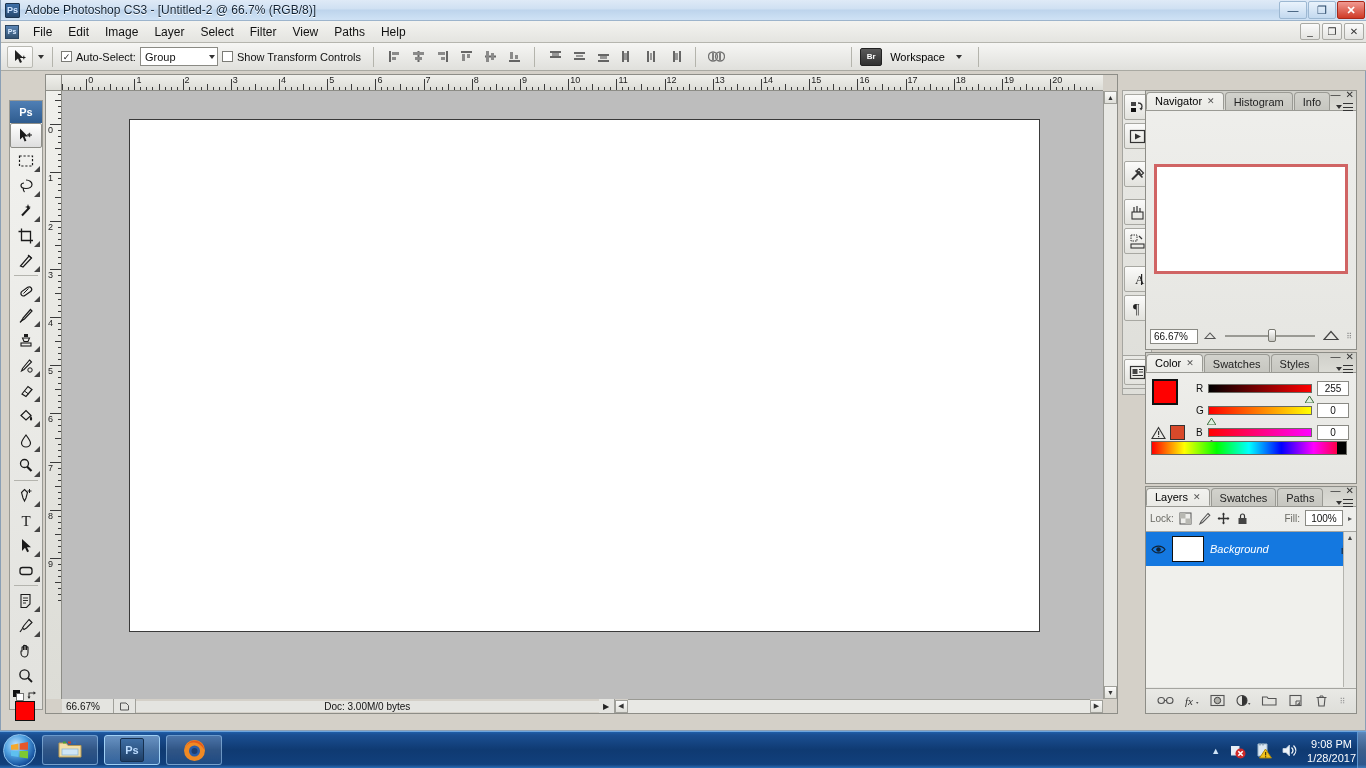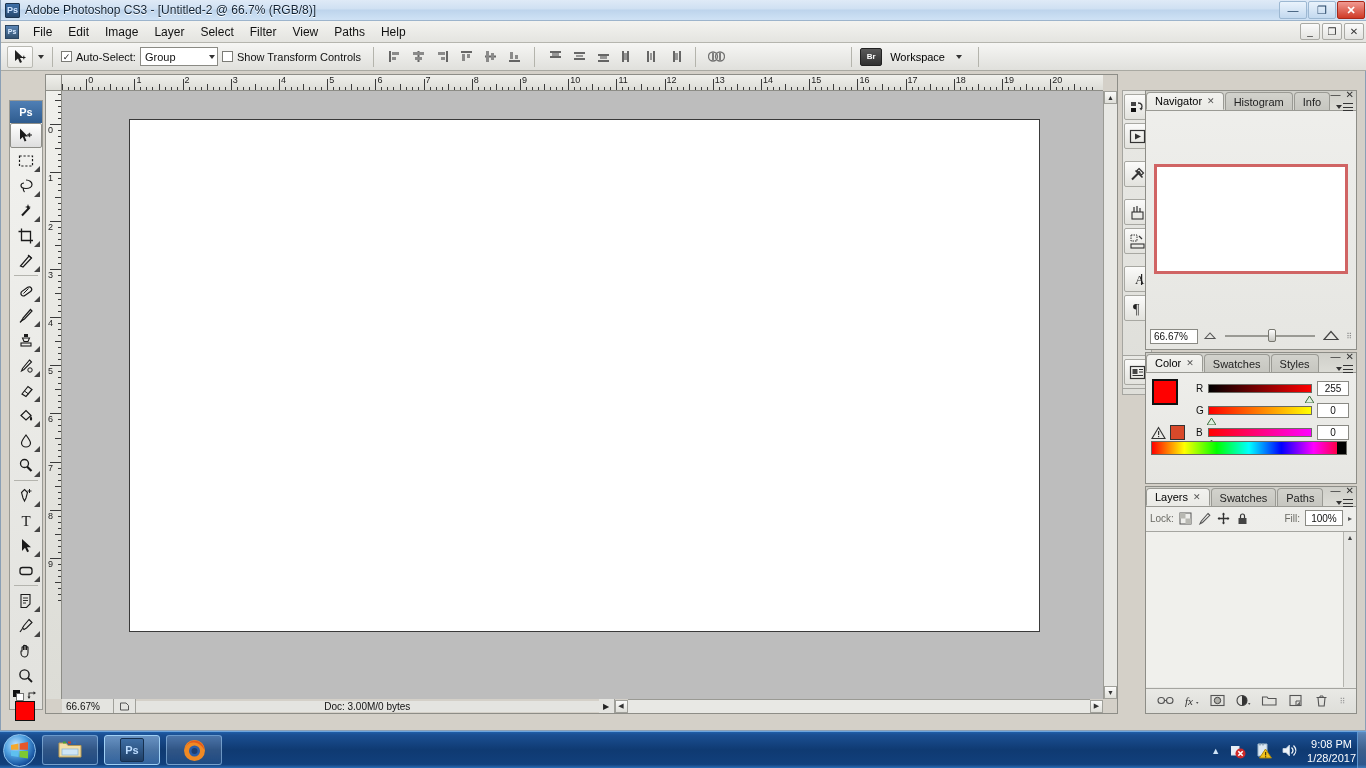--- a/index.html
+++ b/index.html
@@ -1153,20 +1153,36 @@
             <path d="M4.5 6 L4.5 4 A2 2 0 0 1 8.5 4 L8.5 6" fill="none" stroke="#333" stroke-width="1.2"></path>
           </svg>
         </span>
       <span style="flex:1"></span>
       <span class="lbl-dim">Fill:</span>
       <div class="pct-box">100%</div>
       <span style="font-size:8px;color:#555;">▸</span>
     </div>
 
     <div class="layer-list">
+      <div class="layer-item">
+        <span class="eye">
+          <svg width="15" height="11" viewBox="0 0 15 11">
+              <path d="M1 5.5 C4 1 11 1 14 5.5 C11 10 4 10 1 5.5 Z" fill="none" stroke="#123" stroke-width="1.1"></path>
+              <circle cx="7.5" cy="5.5" r="2.3" fill="#123"></circle>
+            </svg>
+        </span>
+        <div class="layer-thumb"></div>
+        <span class="layer-name">Background</span>
+        <span>
+          <svg width="13" height="13" viewBox="0 0 13 13">
+              <rect x="2.5" y="6" width="8" height="6" fill="#1b3a5c"></rect>
+              <path d="M4.5 6 L4.5 4 A2 2 0 0 1 8.5 4 L8.5 6" fill="none" stroke="#1b3a5c" stroke-width="1.3"></path>
+            </svg>
+        </span>
+      </div>
       <div class="layer-scroll">
         <div style="width:100%;height:11px;display:flex;align-items:center;justify-content:center;font-size:7px;color:#444;">▲</div>
       </div>
     </div>
 
     <div class="lay-footer">
       <span><svg width="17" height="13" viewBox="0 0 17 13">
             <path d="M7 6.5 L10 6.5" stroke="#555" stroke-width="1.1"></path>
             <rect x="1" y="3.5" width="6.5" height="6" rx="3" fill="none" stroke="#555" stroke-width="1.1"></rect>
             <rect x="9.5" y="3.5" width="6.5" height="6" rx="3" fill="none" stroke="#555" stroke-width="1.1"></rect>

